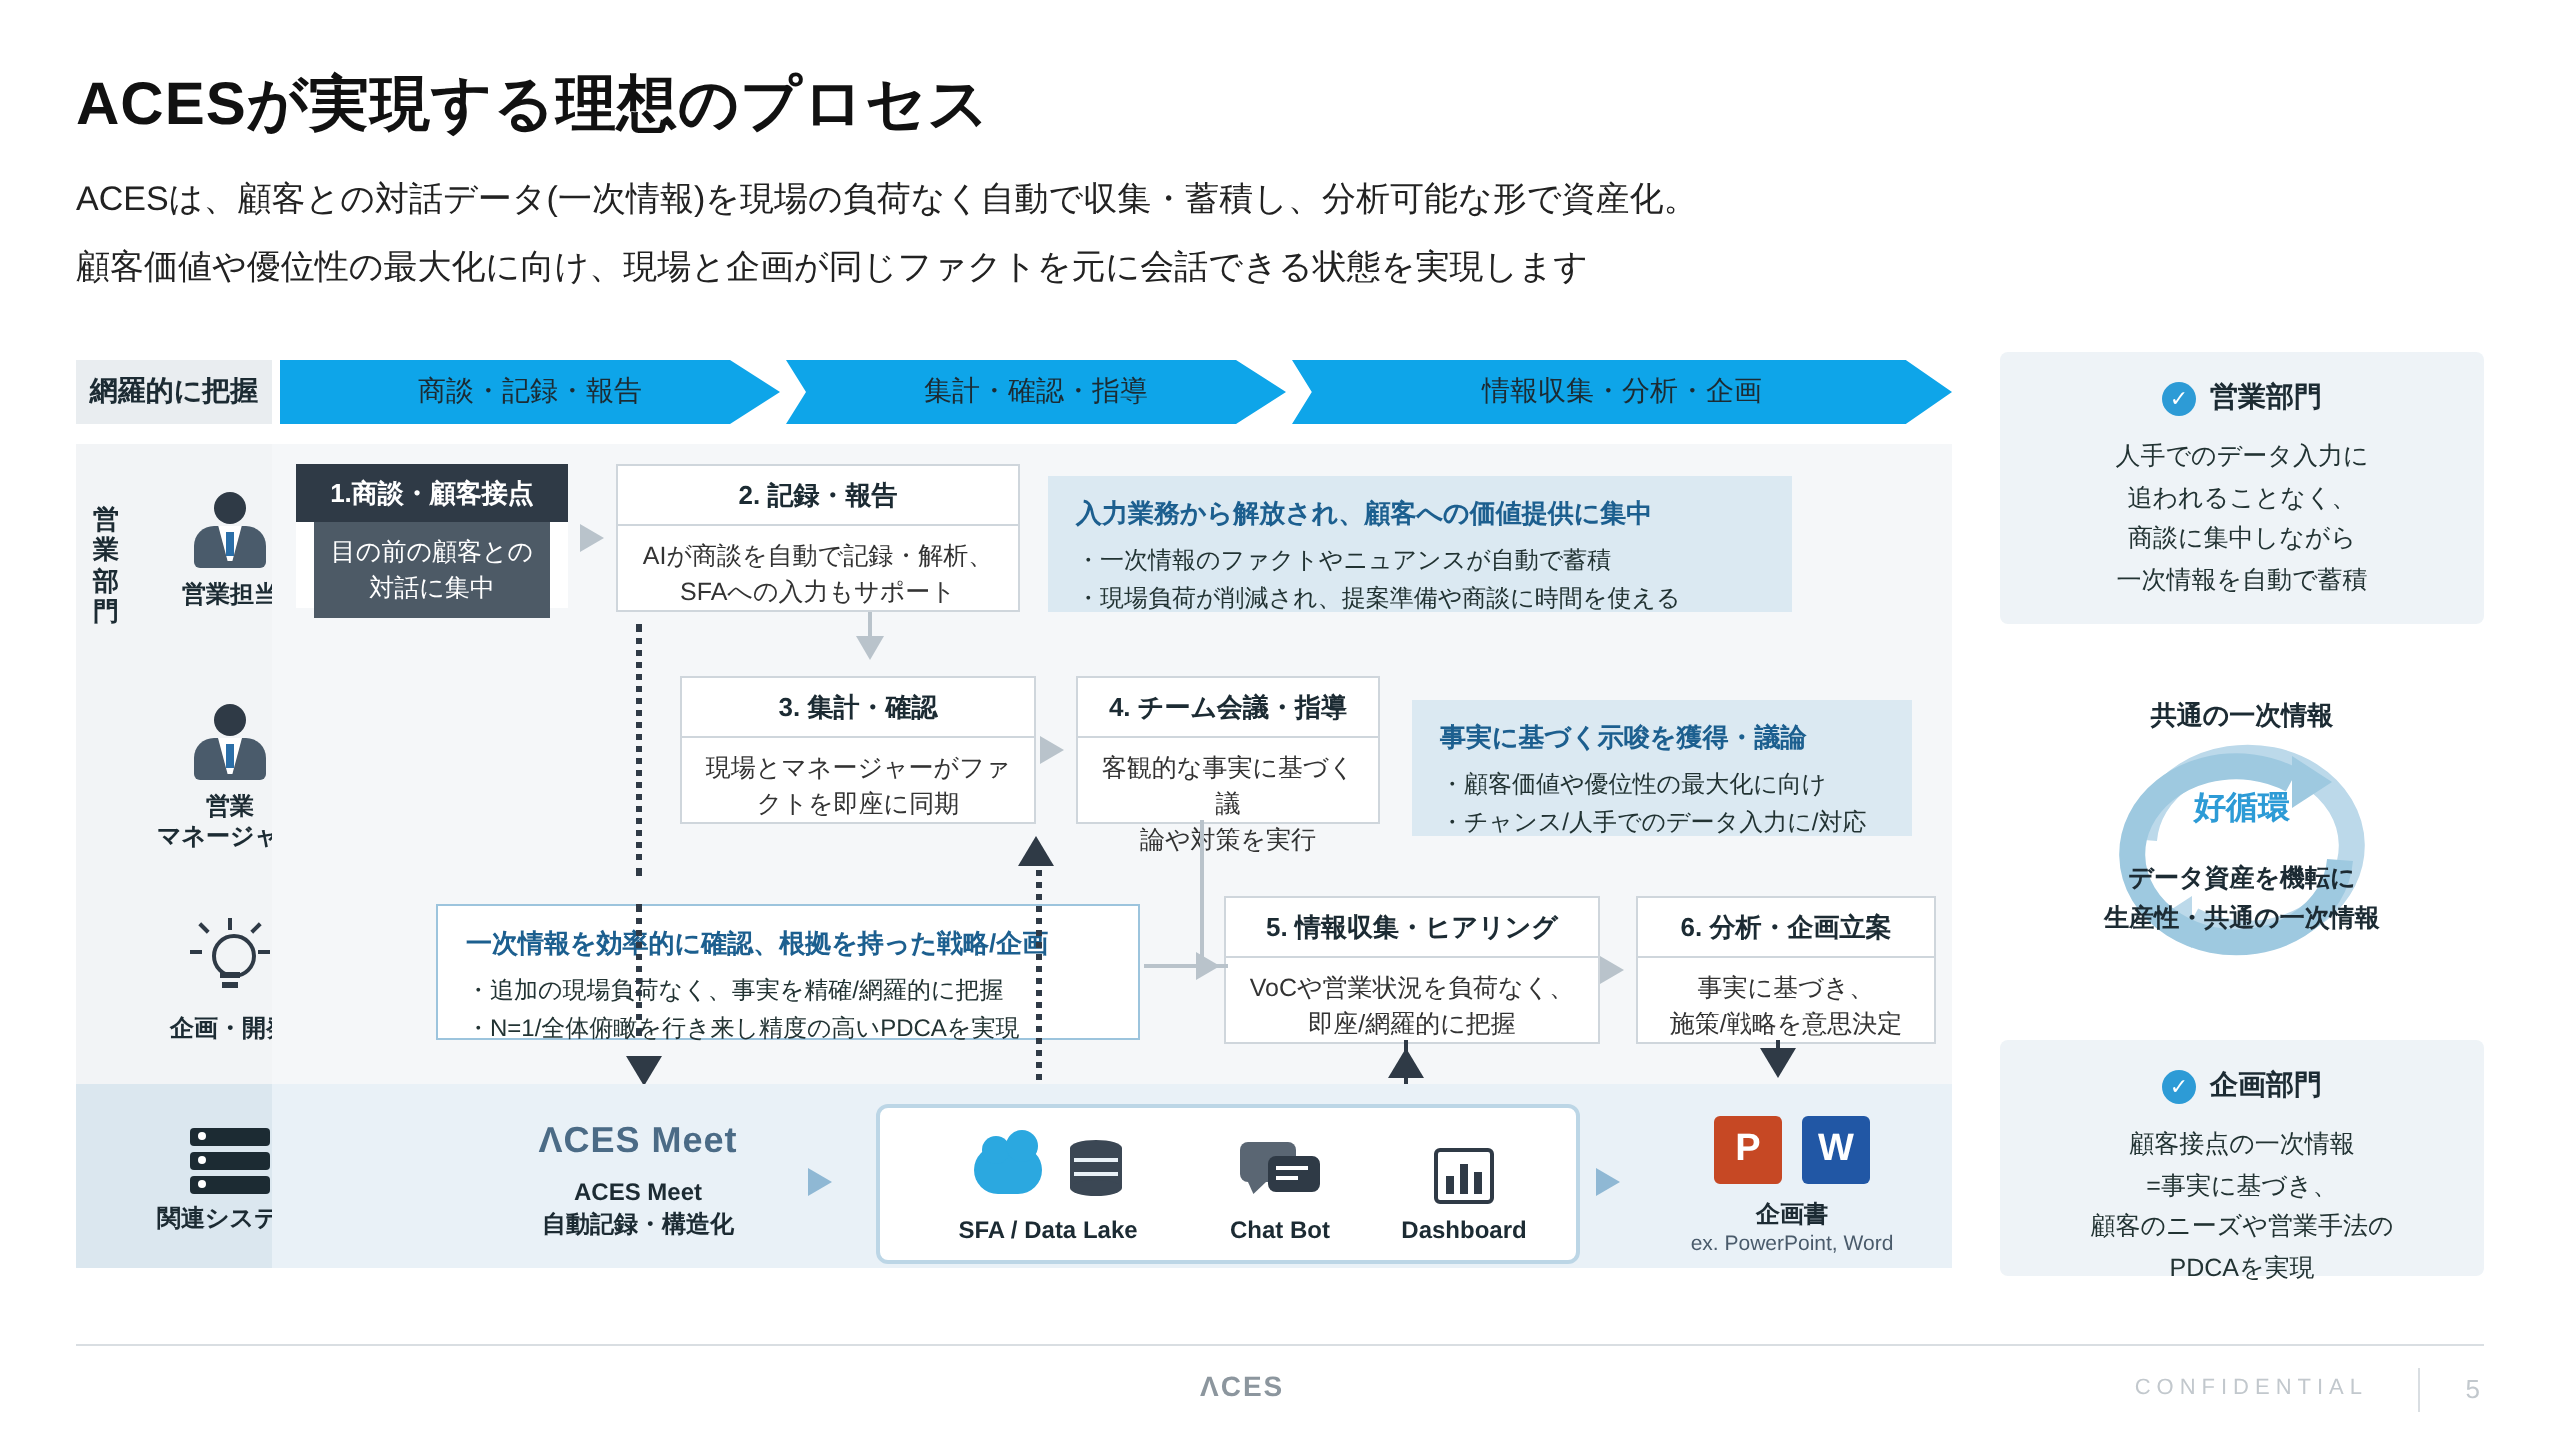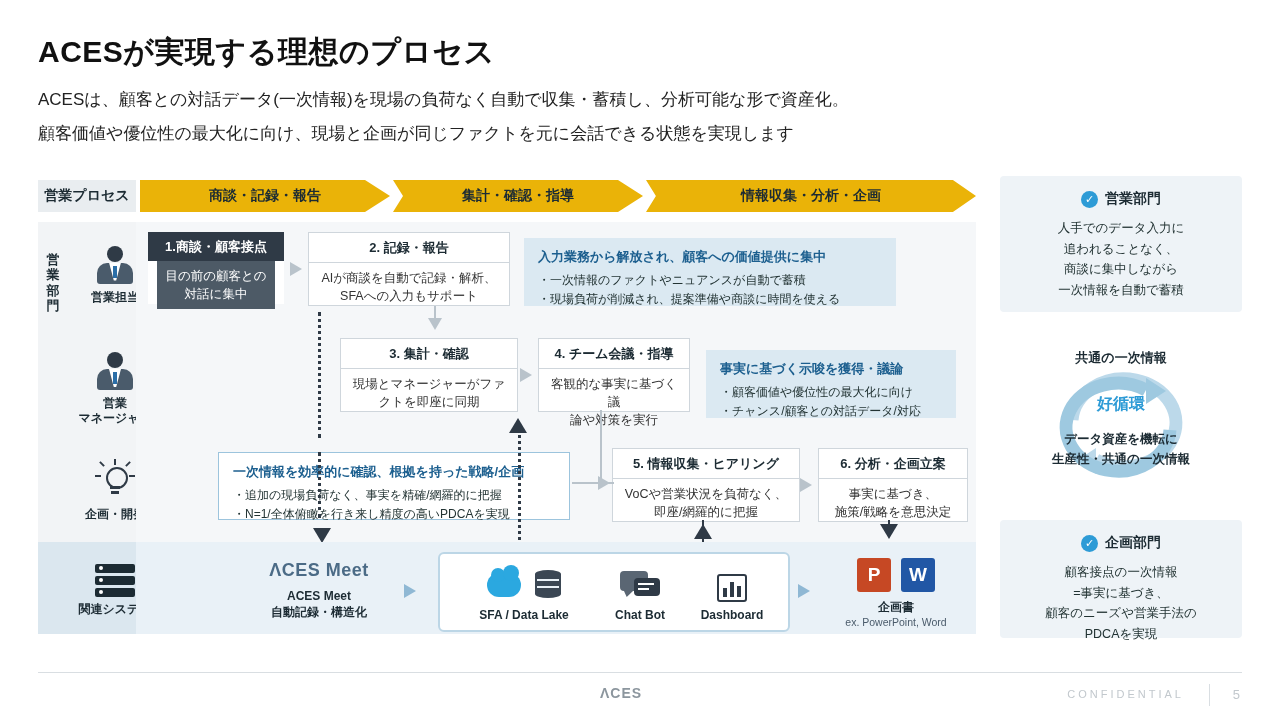--- a/index.html
+++ b/index.html
@@ -22,21 +22,21 @@
   #sub2{left:38px;top:122px;font-size:17px;color:#222;}
 
   
   .ribbon-label{
     left:38px;top:180px;width:98px;height:32px;
     background:#e9edf0;display:flex;align-items:center;justify-content:center;
     font-size:14px;font-weight:bold;color:#1c2b33;
   }
   .chev{
     height:32px;display:flex;align-items:center;justify-content:center;
-    background:#eab308;color:#1c2b33;font-size:14px;font-weight:bold;
+    background:#0ea5e9;color:#1c2b33;font-size:14px;font-weight:normal;
   }
   .chev.c1{left:140px;top:180px;width:250px;
     clip-path:polygon(0 0,90% 0,100% 50%,90% 100%,0 100%,0 100%);}
   .chev.c2{left:393px;top:180px;width:250px;
     clip-path:polygon(0 0,90% 0,100% 50%,90% 100%,0 100%,4% 50%);}
   .chev.c3{left:646px;top:180px;width:330px;
     clip-path:polygon(0 0,93% 0,100% 50%,93% 100%,0 100%,3% 50%);}
 
   
   .rowlabelcol{left:38px;top:222px;width:98px;height:320px;background:#f2f4f6;}
@@ -131,21 +131,21 @@
   .foot-bar{right:70px;top:684px;width:1px;height:22px;background:#d9dee2;}
   .foot-num{right:40px;top:687px;font-size:13px;color:#c2c8cd;}
 </style>
 </head>
 <body>
 
 <div class="abs" id="title">ACESが実現する理想のプロセス</div>
 <div class="abs" id="sub1">ACESは、顧客との対話データ(一次情報)を現場の負荷なく自動で収集・蓄積し、分析可能な形で資産化。</div>
 <div class="abs" id="sub2">顧客価値や優位性の最大化に向け、現場と企画が同じファクトを元に会話できる状態を実現します</div>
 
-<div class="abs ribbon-label">営業プロセス</div>
+<div class="abs ribbon-label">網羅的に把握</div>
 <div class="abs chev c1">商談・記録・報告</div>
 <div class="abs chev c2">集計・確認・指導</div>
 <div class="abs chev c3">情報収集・分析・企画</div>
 
 <div class="abs rowlabelcol"></div>
 <div class="abs rowlabelcol sys"></div>
 
 <div class="abs vtext" style="left:42px;top:252px;">営業部門</div>
 
 <div class="abs rowcell" style="left:66px;top:230px;height:88px;">
@@ -228,21 +228,21 @@
 
 <div class="abs box" style="left:538px;top:338px;width:150px;height:72px;">
   <div class="bhead">4. チーム会議・指導</div>
   <div class="bbody" style="white-space:pre-line;">客観的な事実に基づく議
 論や対策を実行</div>
 </div>
 
 <div class="abs callout" style="left:706px;top:350px;width:250px;height:68px;">
   <div class="ct">事実に基づく示唆を獲得・議論</div>
   <div class="cl">・顧客価値や優位性の最大化に向け</div>
-  <div class="cl">・チャンス/顧客との対話データ/対応</div>
+  <div class="cl">・チャンス/人手でのデータ入力に/対応</div>
 </div>
 
 <div class="abs callout outline" style="left:218px;top:452px;width:352px;height:68px;">
   <div class="ct">一次情報を効率的に確認、根拠を持った戦略/企画</div>
   <div class="cl">・追加の現場負荷なく、事実を精確/網羅的に把握</div>
   <div class="cl">・N=1/全体俯瞰を行き来し精度の高いPDCAを実現</div>
 </div>
 
 <div class="abs box" style="left:612px;top:448px;width:186px;height:72px;">
   <div class="bhead">5. 情報収集・ヒアリング</div>

